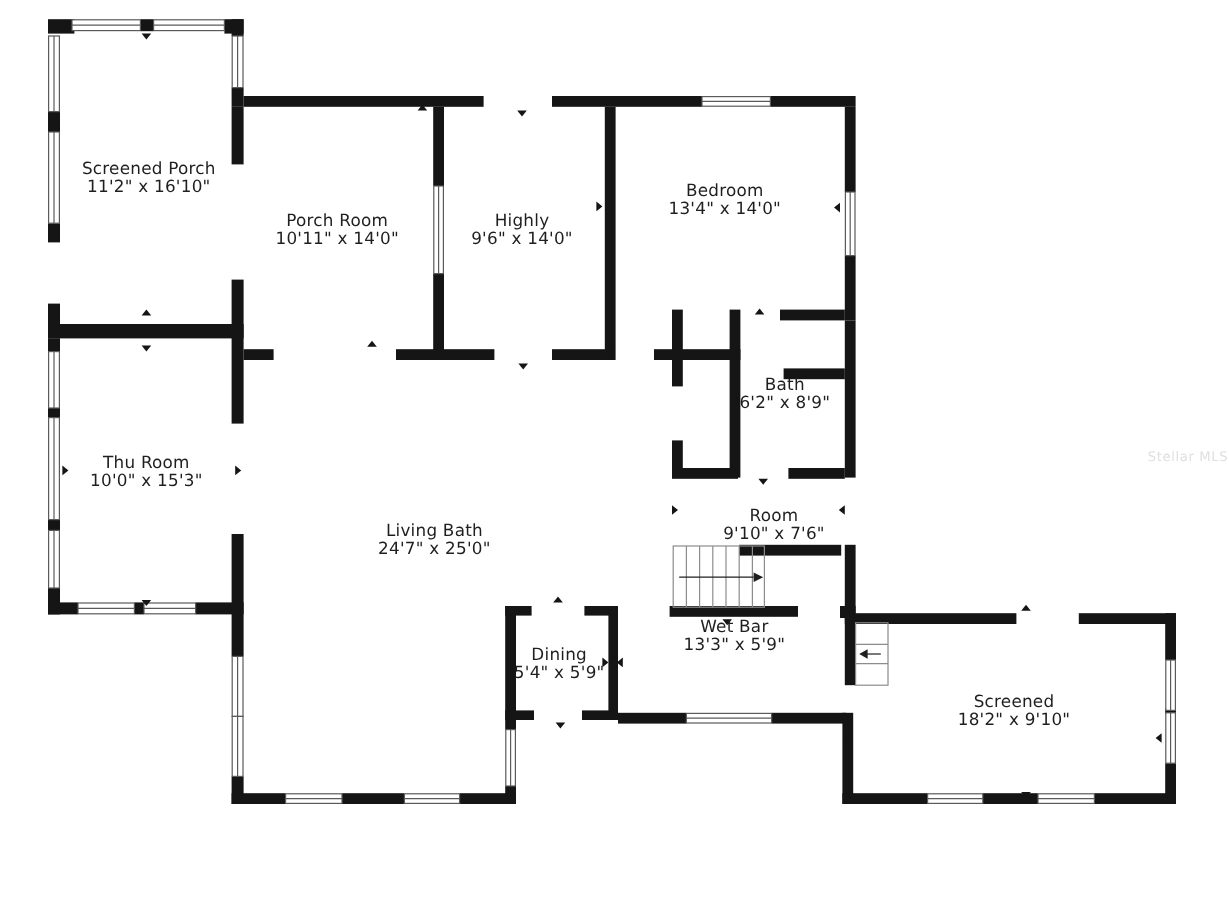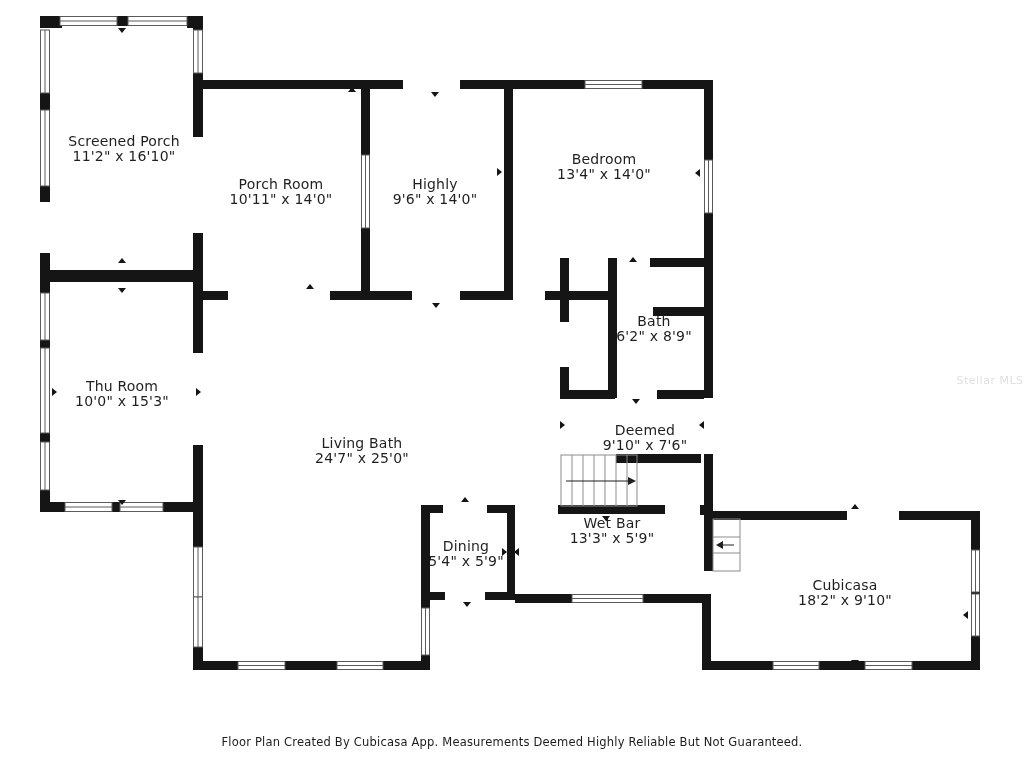--- a/index.html
+++ b/index.html
@@ -240,31 +240,30 @@
   </div>
   <div class="room-label" style="left:122px;top:379px">
     <span>Thu Room</span>
     <span class="dims">10'0" x 15'3"</span>
   </div>
   <div class="room-label" style="left:362px;top:436px">
     <span>Living Bath</span>
     <span class="dims">24'7" x 25'0"</span>
   </div>
   <div class="room-label" style="left:645px;top:423px">
-    <span>Deemed</span>
+    <span>Room</span>
     <span class="dims">9'10" x 7'6"</span>
   </div>
   <div class="room-label" style="left:466px;top:539px">
     <span>Dining</span>
     <span class="dims">5'4" x 5'9"</span>
   </div>
   <div class="room-label" style="left:612px;top:516px">
     <span>Wet Bar</span>
     <span class="dims">13'3" x 5'9"</span>
   </div>
   <div class="room-label" style="left:845px;top:578px">
-    <span>Cubicasa</span>
+    <span>Screened</span>
     <span class="dims">18'2" x 9'10"</span>
   </div>
 
   <div id="watermark">Stellar MLS</div>
-  <div id="footer-note">Floor Plan Created By Cubicasa App. Measurements Deemed Highly Reliable But Not Guaranteed.</div>
 </div>
 
 </body></html>

